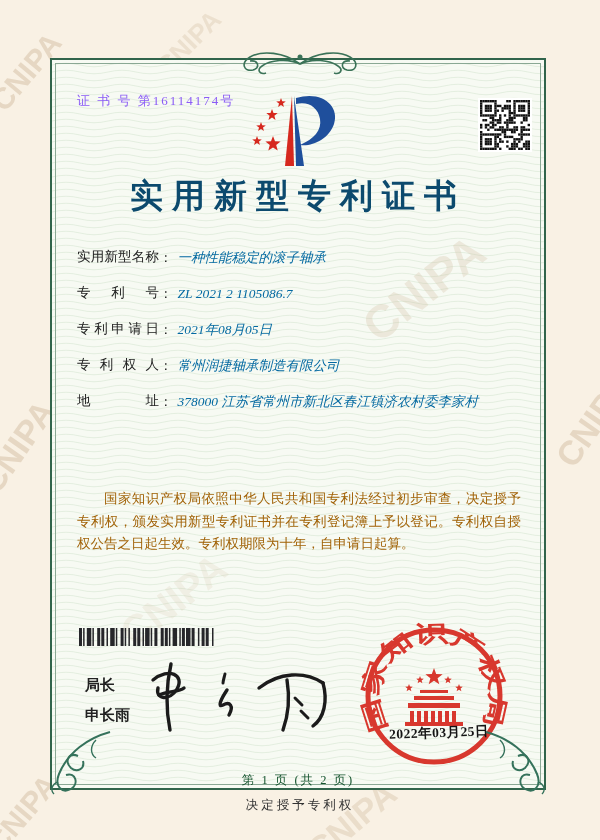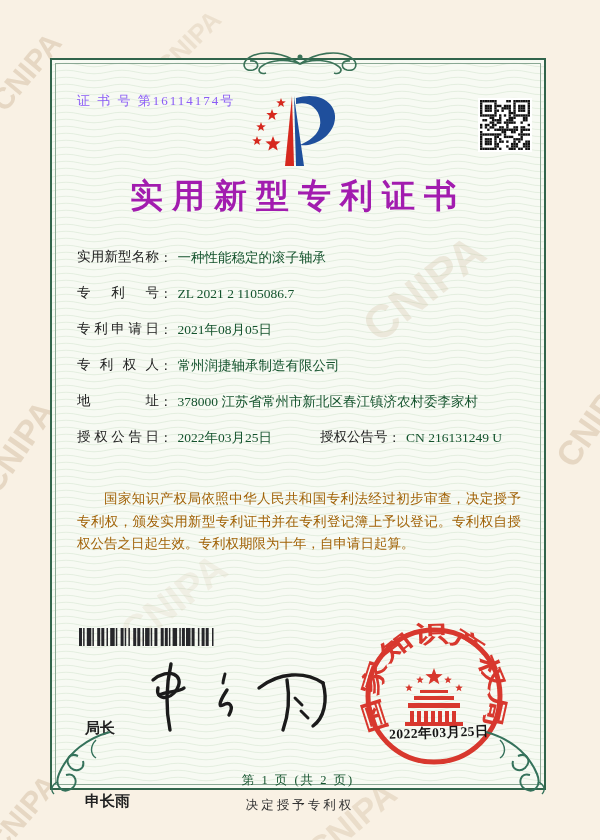--- a/index.html
+++ b/index.html
@@ -28,41 +28,41 @@
   .wm-in{
     position:absolute;font-family:"Liberation Sans",sans-serif;font-weight:700;
     color:rgba(210,188,158,.28);transform-origin:left top;pointer-events:none;
   }
   
   .cert-no{position:absolute;left:25px;top:32px;font-size:13px;letter-spacing:2px;color:#8b5cf6;}
   .logo{position:absolute;left:196px;top:26px;}
   .qr{position:absolute;left:426px;top:38px;background:#fff;padding:2px;}
   .title{
     position:absolute;left:0;right:0;top:114px;text-align:center;
-    font-size:33px;font-weight:700;letter-spacing:9px;color:#a21caf;
+    font-size:33px;font-weight:700;letter-spacing:9px;color:#0c4a6e;
   }
   
   .fields{position:absolute;left:25px;right:22px;top:186px;font-size:13.5px;}
   .f-row{margin-bottom:13px;line-height:23px;white-space:nowrap;}
   .f-pair{display:inline-block;}
   .f-pair.first{width:243px;}
   .f-label{
     display:inline-block;width:82px;text-align:justify;text-align-last:justify;
     vertical-align:top;color:#222;font-family:Liberation Mono, monospace;
   }
   .f-label.compact{width:auto;text-align-last:auto;}
   .f-colon{display:inline-block;}
-  .f-value{margin-left:5px;color:#14532d;}
+  .f-value{margin-left:5px;color:#0369a1;font-style:italic;}
   
   .paras{position:absolute;left:25px;right:23px;top:428px;font-size:13.5px;line-height:22.5px;text-align:justify;color:#a16207;}
   .paras p{margin:0;text-indent:2em;}
   
   .barcode{position:absolute;left:25px;top:568px;}
   .sig-block{position:absolute;left:33px;top:610px;font-size:15px;font-weight:700;color:#222;}
-  .sig-block div{line-height:30px;margin-top:43px;}
+  .sig-block div{line-height:30px;}
   .sig-svg{position:absolute;left:85px;top:598px;}
   .seal{position:absolute;left:302px;top:556px;opacity:.92;}
   .seal-date{
     position:absolute;left:298px;top:664px;width:178px;text-align:center;
     font-size:13.5px;color:#141414;letter-spacing:.5px;transform:rotate(-2deg);
     font-weight:700;z-index:3;
   }
   .page-info{position:absolute;left:0;right:0;top:712px;text-align:center;font-size:12.5px;letter-spacing:2px;color:#14532d;}
   .cont-note{position:absolute;left:0;right:0;top:797px;text-align:center;font-size:12.5px;letter-spacing:3px;color:#333;z-index:2;}
   
@@ -480,27 +480,20 @@
       </div>
       <div class="f-row">
         <span class="f-label">专利申请日</span><span class="f-colon">：</span><span class="f-value">2021年08月05日</span>
       </div>
       <div class="f-row">
         <span class="f-label">专利权人</span><span class="f-colon">：</span><span class="f-value">常州润捷轴承制造有限公司</span>
       </div>
       <div class="f-row">
         <span class="f-label">地址</span><span class="f-colon">：</span><span class="f-value">378000 江苏省常州市新北区春江镇济农村委李家村</span>
       </div>
-      <div class="f-row">
-        <span class="f-pair first">
-          <span class="f-label">授权公告日</span><span class="f-colon">：</span><span class="f-value">2022年03月25日</span>
-        </span><span class="f-pair">
-          <span class="f-label compact">授权公告号</span><span class="f-colon">：</span><span class="f-value">CN 216131249 U</span>
-        </span>
-      </div>
     </div>
 
     <div class="paras">
       <p>国家知识产权局依照中华人民共和国专利法经过初步审查，决定授予专利权，颁发实用新型专利证书并在专利登记簿上予以登记。专利权自授权公告之日起生效。专利权期限为十年，自申请日起算。</p>
     </div>
 
     <svg class="barcode" width="165" height="18" viewBox="0 0 165 18" fill="#26262a">
         <g id="barcode-bars">
           <rect x="2.0" y="0" width="3.0" height="18"></rect>
           <rect x="6.1" y="0" width="1.5" height="18"></rect>

